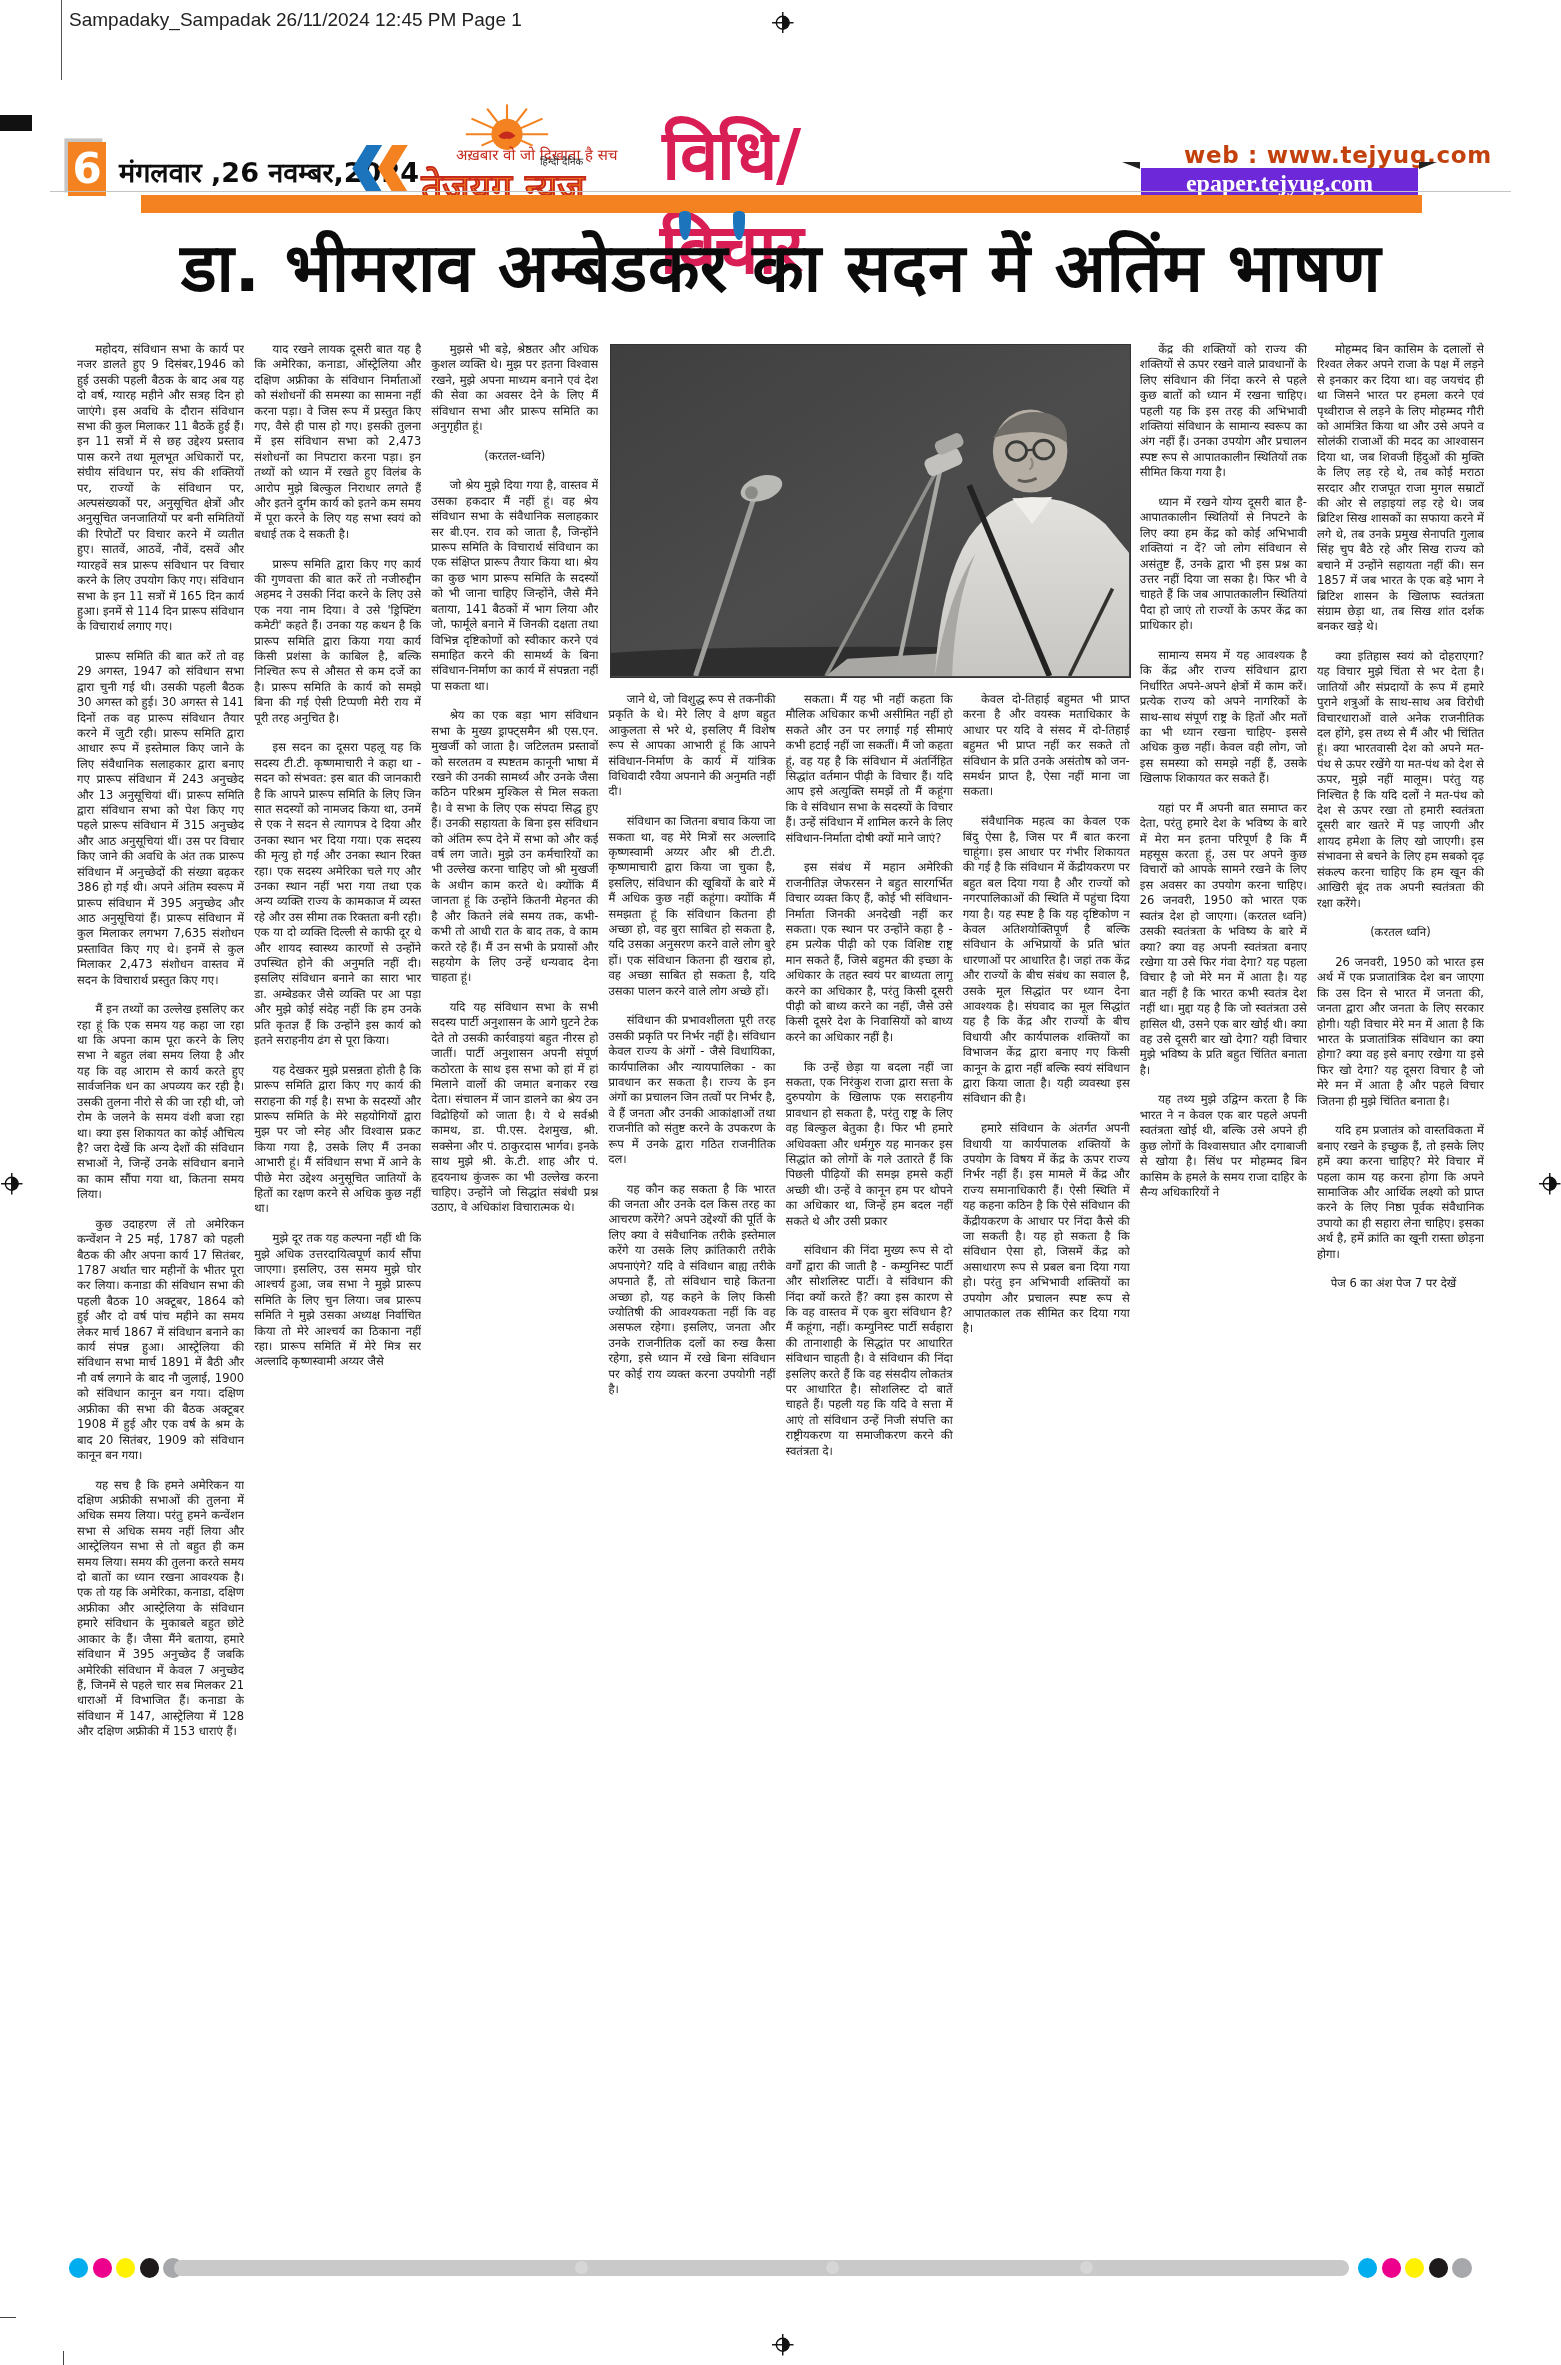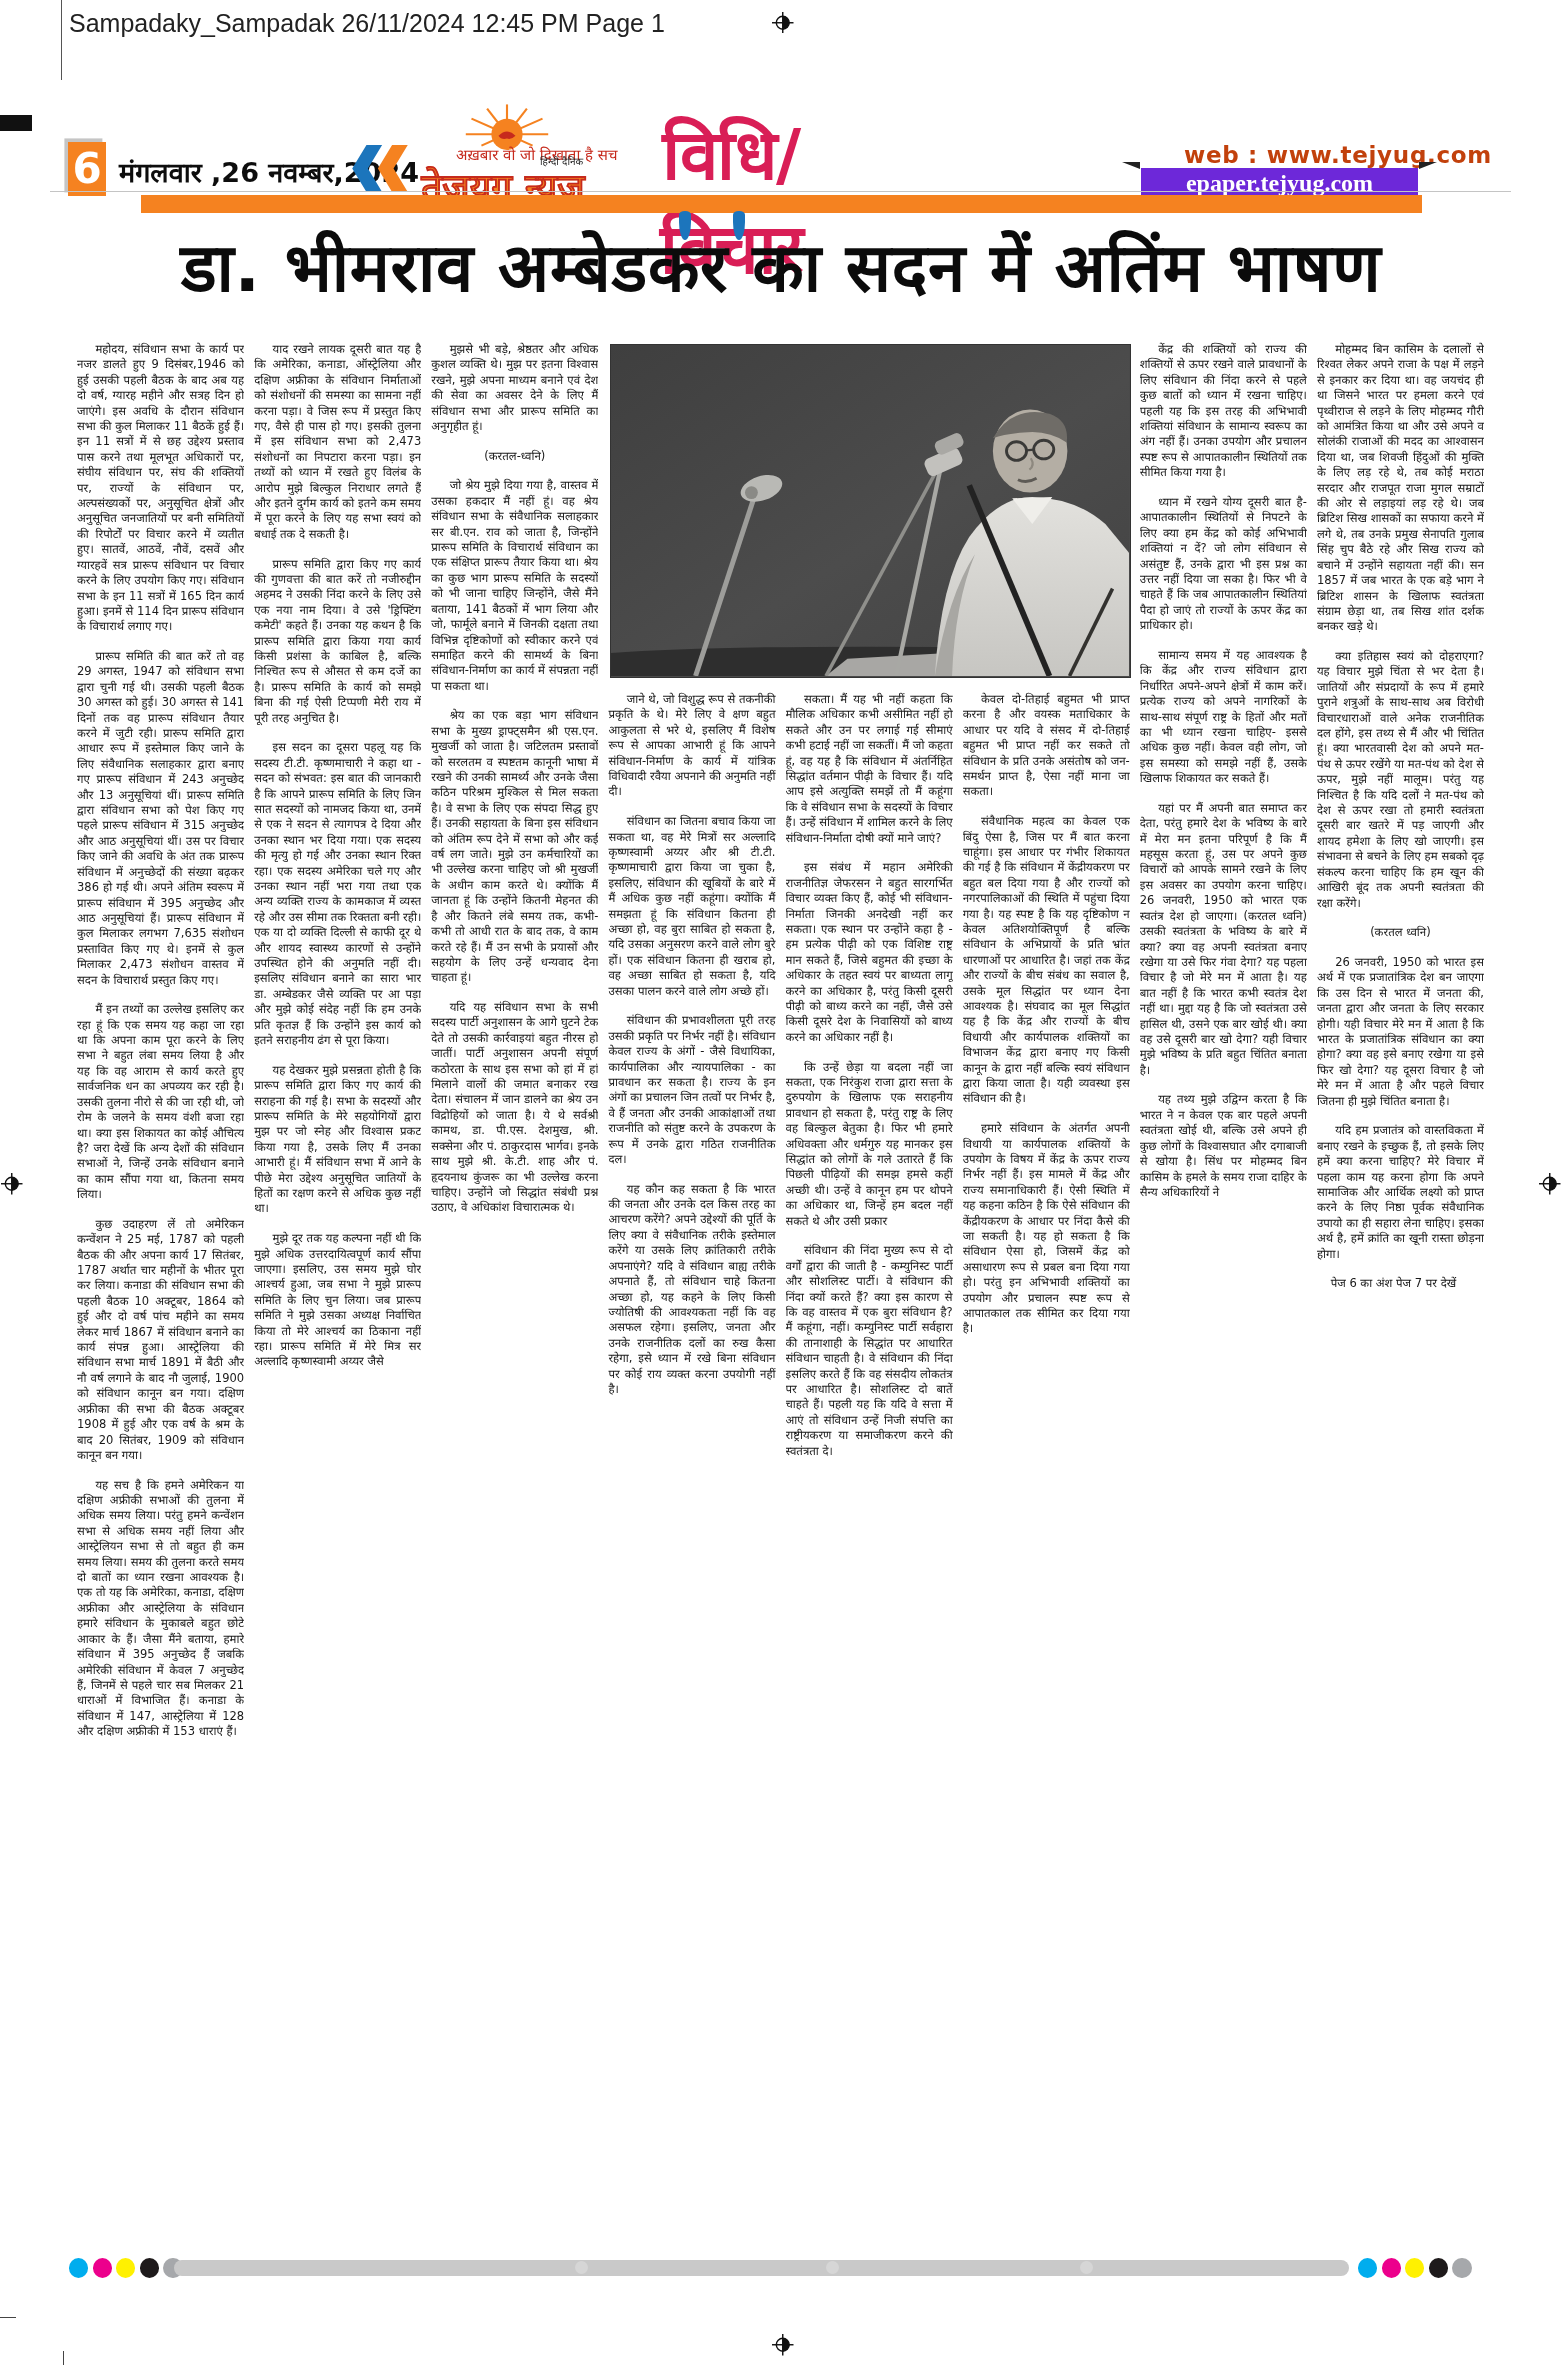--- a/index.html
+++ b/index.html
@@ -1,19 +1,19 @@
 <!DOCTYPE html>
 <html style="font-size:11.5px"><head>
 <meta charset="utf-8">
 <style>
   html,body{margin:0;padding:0;background:#e8e8e8;}
   #page{position:relative;width:1562px;height:2366px;background:#ffffff;overflow:hidden;
         font-family:"DejaVu Sans","Liberation Sans",sans-serif;color:#111;}
   
-  .print-line{position:absolute;left:69px;top:8.6px;font-size:25px;color:#222;
+  .print-line{position:absolute;left:69px;top:8.6px;font-size:19px;color:#222;
               font-family:"Liberation Sans","DejaVu Sans",sans-serif;}
   .print-vline{position:absolute;left:61px;top:0;width:1.4px;height:80px;background:#555;}
   .print-square{position:absolute;left:0;top:115px;width:32px;height:15.8px;background:#111;}
   .regmark{position:absolute;width:21.5px;height:21.5px;}
   .regmark svg{display:block;}
   .cropmark-h{position:absolute;background:#444;height:1.4px;width:15.8px;}
   .cropmark-v{position:absolute;background:#444;width:1.4px;height:14.3px;}
   
   .page-num{position:absolute;left:68px;top:142px;width:38px;height:54px;background:#F58220;
             box-shadow:-3.6px -3.6px 0 rgba(140,140,140,.5);display:flex;align-items:center;justify-content:center;}

